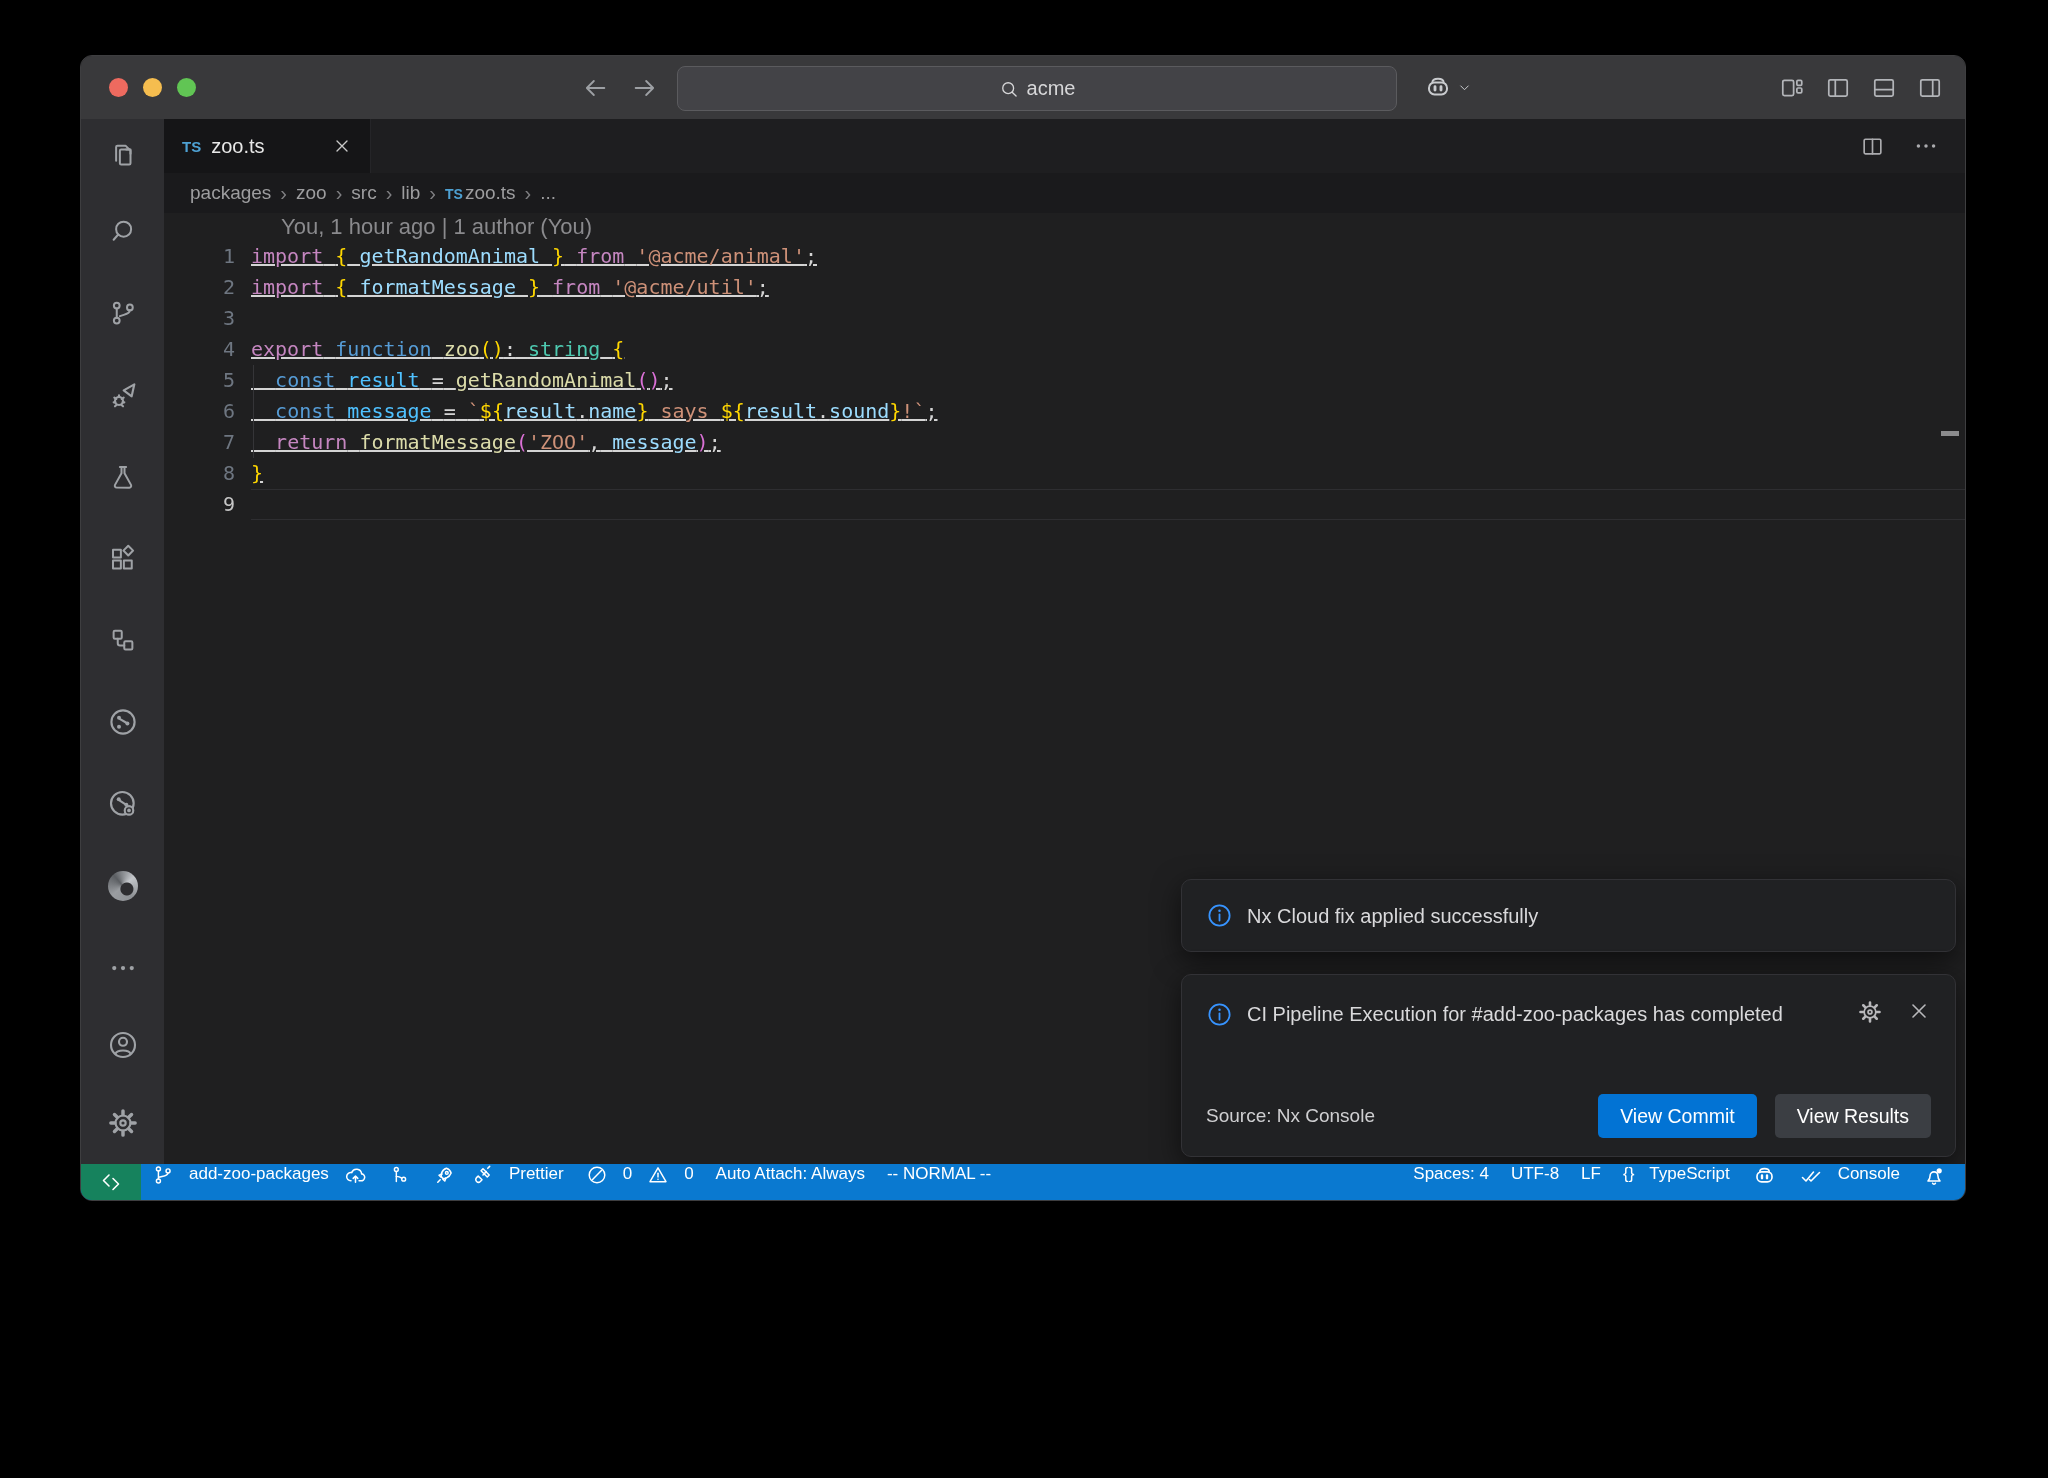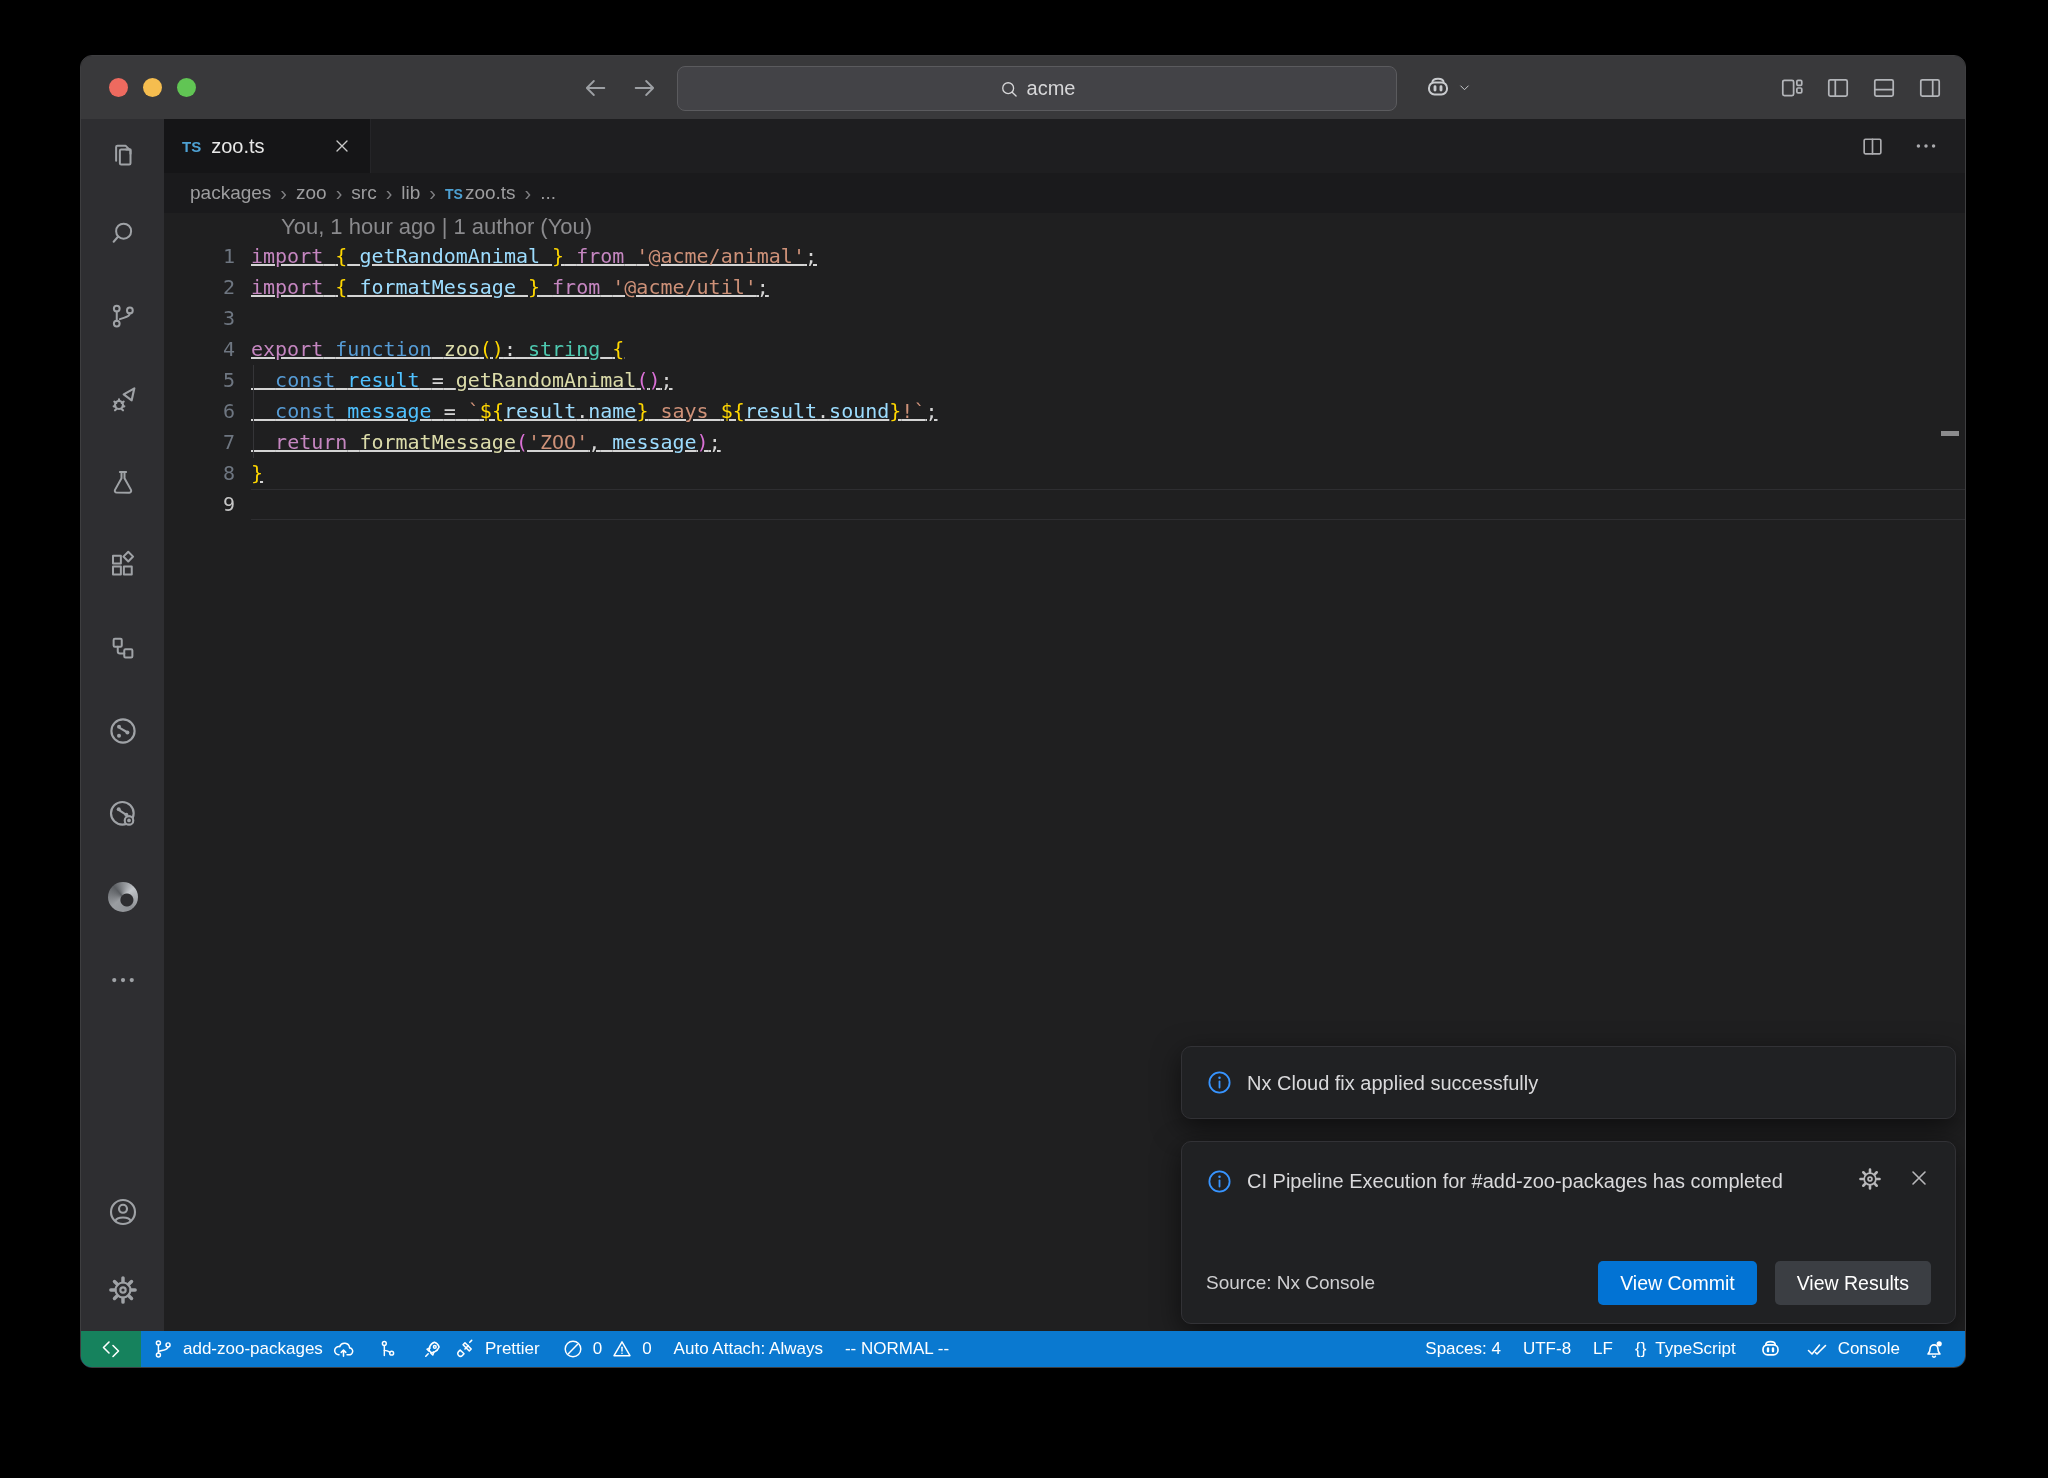--- a/index.html
+++ b/index.html
@@ -2,21 +2,21 @@
 <html><head>
 <meta charset="utf-8">
 <style>
   html,body{margin:0;padding:0;}
   body{width:2048px;height:1478px;background:#000;position:relative;overflow:hidden;
        font-family:"Liberation Sans",sans-serif;-webkit-font-smoothing:antialiased;}
   svg{display:block;}
   .ic{stroke:currentColor;fill:none;stroke-width:1.6;stroke-linecap:round;stroke-linejoin:round;}
 
   
-  .window{position:absolute;left:80px;top:55px;width:1886px;height:1313px;border-radius:12px;
+  .window{position:absolute;left:80px;top:55px;width:1886px;height:1146px;border-radius:12px;
           background:#1f1f20;overflow:hidden;border:1px solid #3e3e40;
           box-shadow:0 24px 70px rgba(0,0,0,.7);box-sizing:border-box;}
 
   
   .titlebar{position:relative;height:63px;background:#39393b;border-bottom:1px solid #242426;}
   .traffic{position:absolute;left:28px;top:0;height:63px;display:flex;align-items:center;gap:15px;}
   .dot{width:19px;height:19px;border-radius:50%;}
   .dot.r{background:#ee6a5f}.dot.y{background:#f5bd4f}.dot.g{background:#61c554}
   .navarrows{position:absolute;left:500px;top:0;height:63px;display:flex;align-items:center;gap:22px;color:#9da0a4;}
   .searchbox{position:absolute;left:596px;top:10px;width:718px;height:43px;background:#434347;
@@ -62,21 +62,21 @@
   .code-line.current{border-top:1px solid #2e2e31;border-bottom:1px solid #2e2e31;}
   .indent-guide{position:absolute;left:2px;top:152px;height:93px;width:1px;background:#353538;}
   .overview-dash{position:absolute;right:6px;top:218px;width:18px;height:5px;background:#8b8b8d;}
 
   
   .statusbar{position:absolute;left:0;right:0;bottom:0;height:36px;background:#0a79d0;color:#fff;
              display:flex;align-items:stretch;font-size:17px;}
   .sb-remote{width:60px;background:#16825d;display:flex;align-items:center;justify-content:center;flex:none;}
   .sb-group{display:flex;align-items:stretch;}
   .sb-group.right{margin-left:auto;padding-right:8px;}
-  .sb-item{display:flex;align-items:center;gap:9px;padding:0 11px;white-space:nowrap;}
+  .sb-item{display:flex;gap:15px;padding:0 11px;white-space:nowrap;}
 
   
   .toasts{position:absolute;right:9px;bottom:43px;width:775px;display:flex;flex-direction:column;gap:22px;}
   .toast{background:#202123;border:1px solid #323236;border-radius:10px;box-shadow:0 8px 28px rgba(0,0,0,.55);box-sizing:border-box;}
   .toast1{height:183px;position:relative;padding:20px 24px;}
   .toast1-head{display:flex;gap:14px;}
   .toast-msg{color:#d9d9db;font-size:20px;line-height:38px;max-width:560px;}
   .toast-actions-top{margin-left:auto;display:flex;gap:24px;color:#b8b8bb;align-items:flex-start;padding-top:4px;}
   .toast1-foot{position:absolute;left:24px;right:24px;bottom:18px;display:flex;align-items:center;}
   .toast-src{color:#cfcfd1;font-size:19px;}

